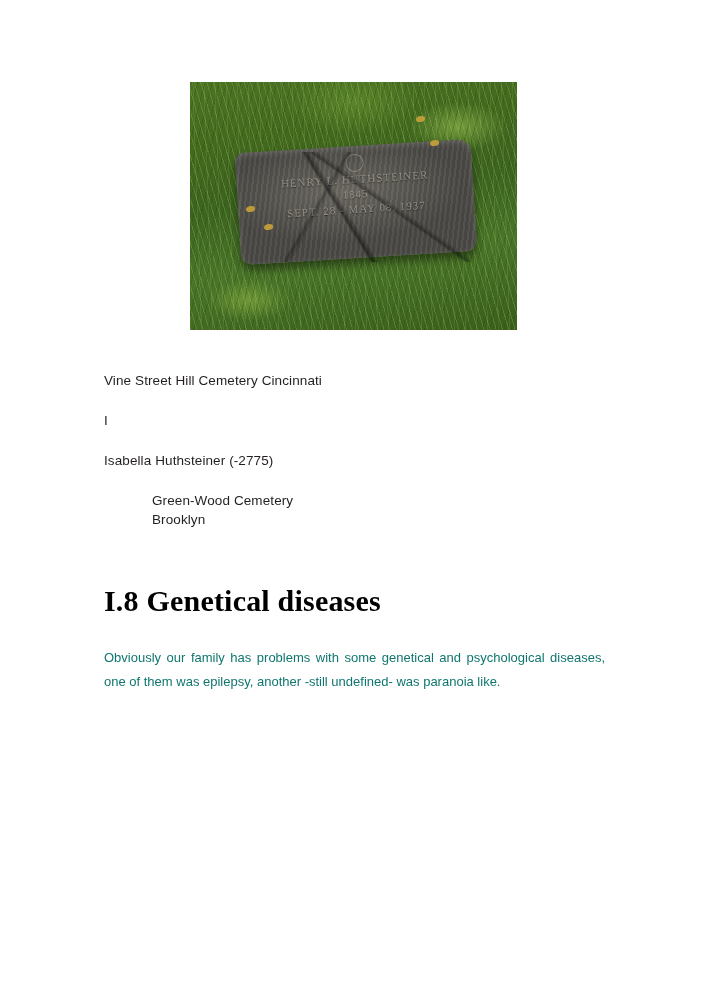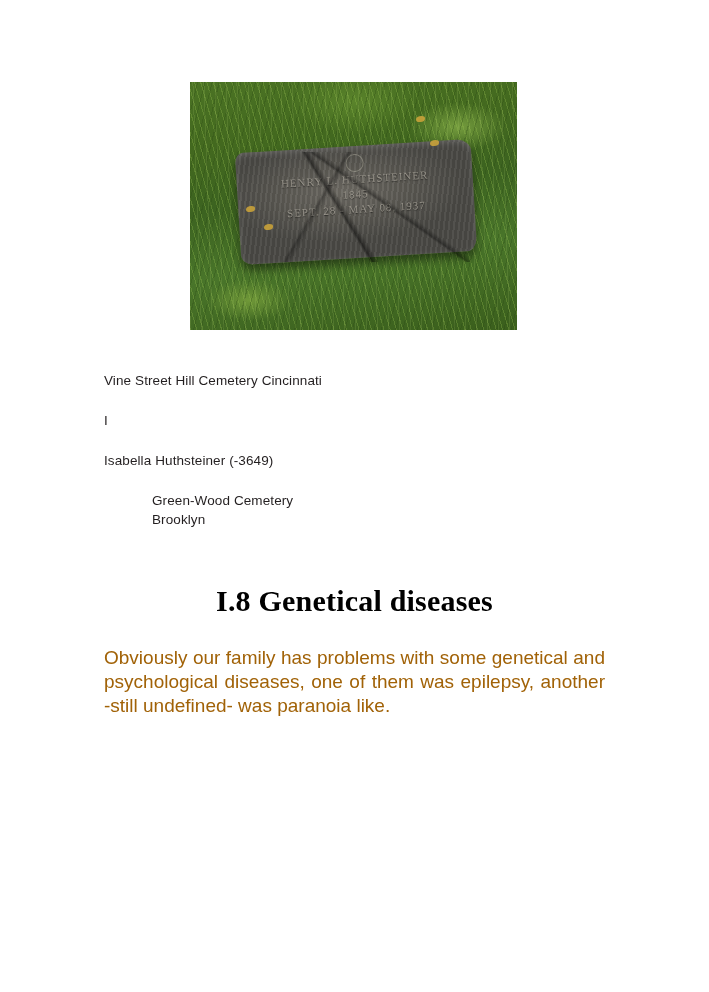--- a/index.html
+++ b/index.html
@@ -143,32 +143,32 @@
     letter-spacing: .1px;
   }
   .gap-top-1 { margin-top: 41px; }
   .gap { margin-top: 21px; }
 
   .heading {
     font-family: "Liberation Serif", serif;
     font-weight: bold;
     font-size: 30px;
     line-height: 34px;
-    text-align: center;
+    text-align: left;
     margin: 55px 0 0 0;
     color: #000000;
     letter-spacing: .2px;
   }
 
   .body-para {
     margin: 28px 0 0 0;
-    font-size: 19px;
+    font-size: 13px;
     line-height: 24px;
     text-align: justify;
-    color: #a16207;
+    color: #0f766e;
   }
 
   .folio {
     position: absolute;
     left: 0;
     right: 0;
     top: 943px;
     text-align: center;
     font-size: 9px;
     color: #4a4a4a;
@@ -195,21 +195,21 @@
       </div>
       <div class="shadow-branch"></div>
       <div class="leaf" style="left:56px; top:124px;"></div>
       <div class="leaf" style="left:74px; top:142px;"></div>
       <div class="leaf" style="left:240px; top:58px;"></div>
       <div class="leaf" style="left:226px; top:34px;"></div>
     </div>
 
     <p class="para gap-top-1">Vine Street Hill Cemetery Cincinnati</p>
     <p class="para gap">I</p>
-    <p class="para gap">Isabella Huthsteiner (-3649)</p>
+    <p class="para gap">Isabella Huthsteiner (-2775)</p>
     <p class="para gap" style="white-space: pre-line; margin-left: 48px;">Green-Wood Cemetery
 Brooklyn</p>
 
     <h1 class="heading">I.8 Genetical diseases</h1>
 
     <p class="body-para">Obviously our family has problems with some genetical and psychological diseases, one of them was epilepsy, another -still undefined- was paranoia like.</p>
 
   </div>
 
 

